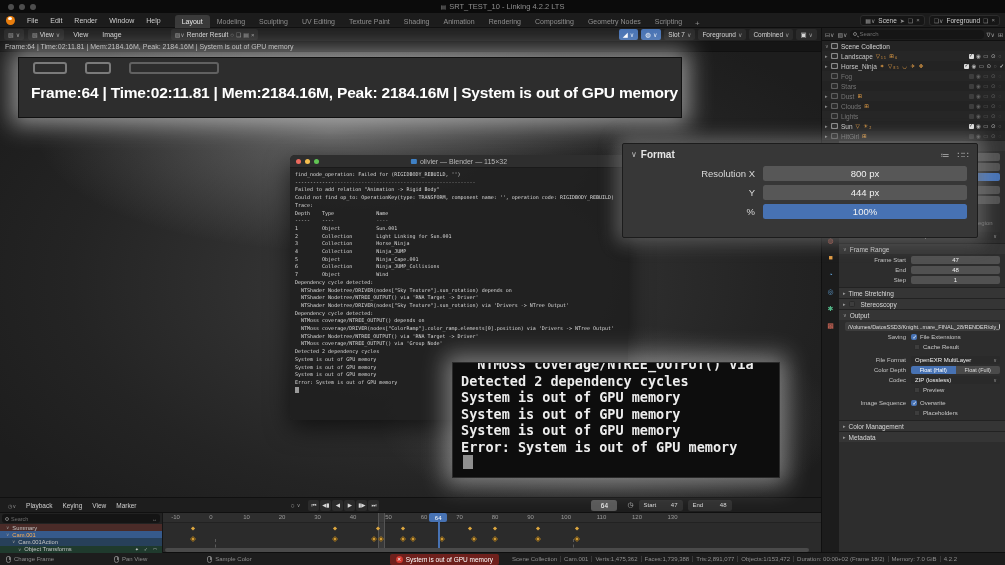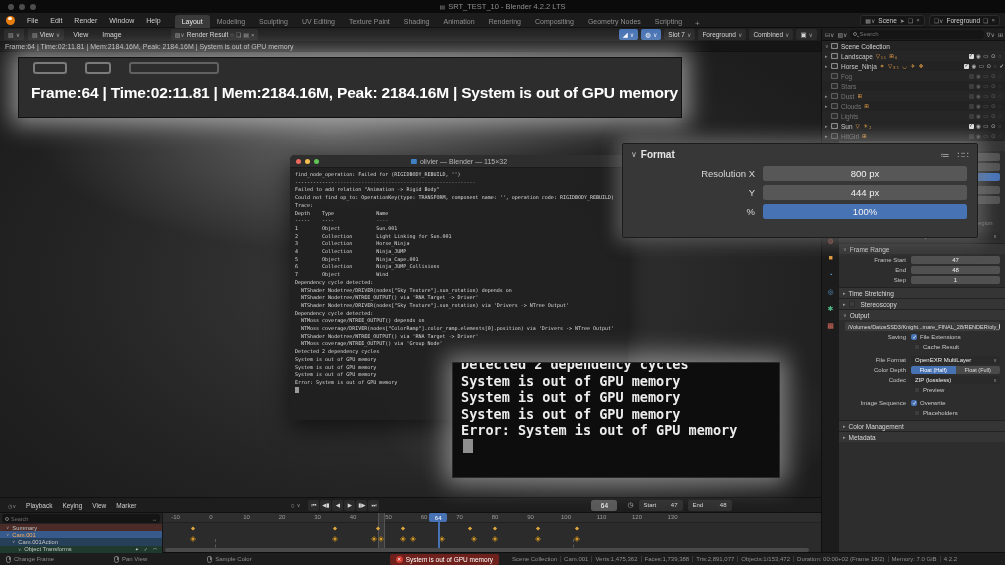--- a/index.html
+++ b/index.html
@@ -185,21 +185,21 @@
 <body>
 
 <div class="titlebar">
   <div class="tl-dots">
       <i></i>
       <i></i>
       <i></i>
     </div>
   <div class="doc-title">
       <span class="gl">▤</span>
-      <span>SRT_TEST_10 - Blender 4.2.2 LTS</span>
+      <span>SRT_TEST_10 - Linking 4.2.2 LTS</span>
     </div>
 </div>
 
 <div class="menubar">
   <span class="blogo"></span>
   <span class="menu-item">File</span>
     <span class="menu-item">Edit</span>
     <span class="menu-item">Render</span>
     <span class="menu-item">Window</span>
     <span class="menu-item">Help</span>
@@ -367,20 +367,21 @@
 
     <div class="fp-row">
       <span class="fp-label">%</span>
       <span class="fp-field blue">100%</span>
     </div>
 
 </div>
 
 <div class="term-zoom">
   <div class="tz-body">
+    <div class="tz-line">  NTMoss coverage/NTREE_OUTPUT() via</div>
       <div class="tz-line">Detected 2 dependency cycles</div>
       <div class="tz-line">System is out of GPU memory</div>
       <div class="tz-line">System is out of GPU memory</div>
       <div class="tz-line">System is out of GPU memory</div>
       <div class="tz-line">Error: System is out of GPU memory</div>
     <div class="tz-line"><span class="tz-cursor"></span></div>
   </div>
 </div>
 
 <div class="right-panel">

